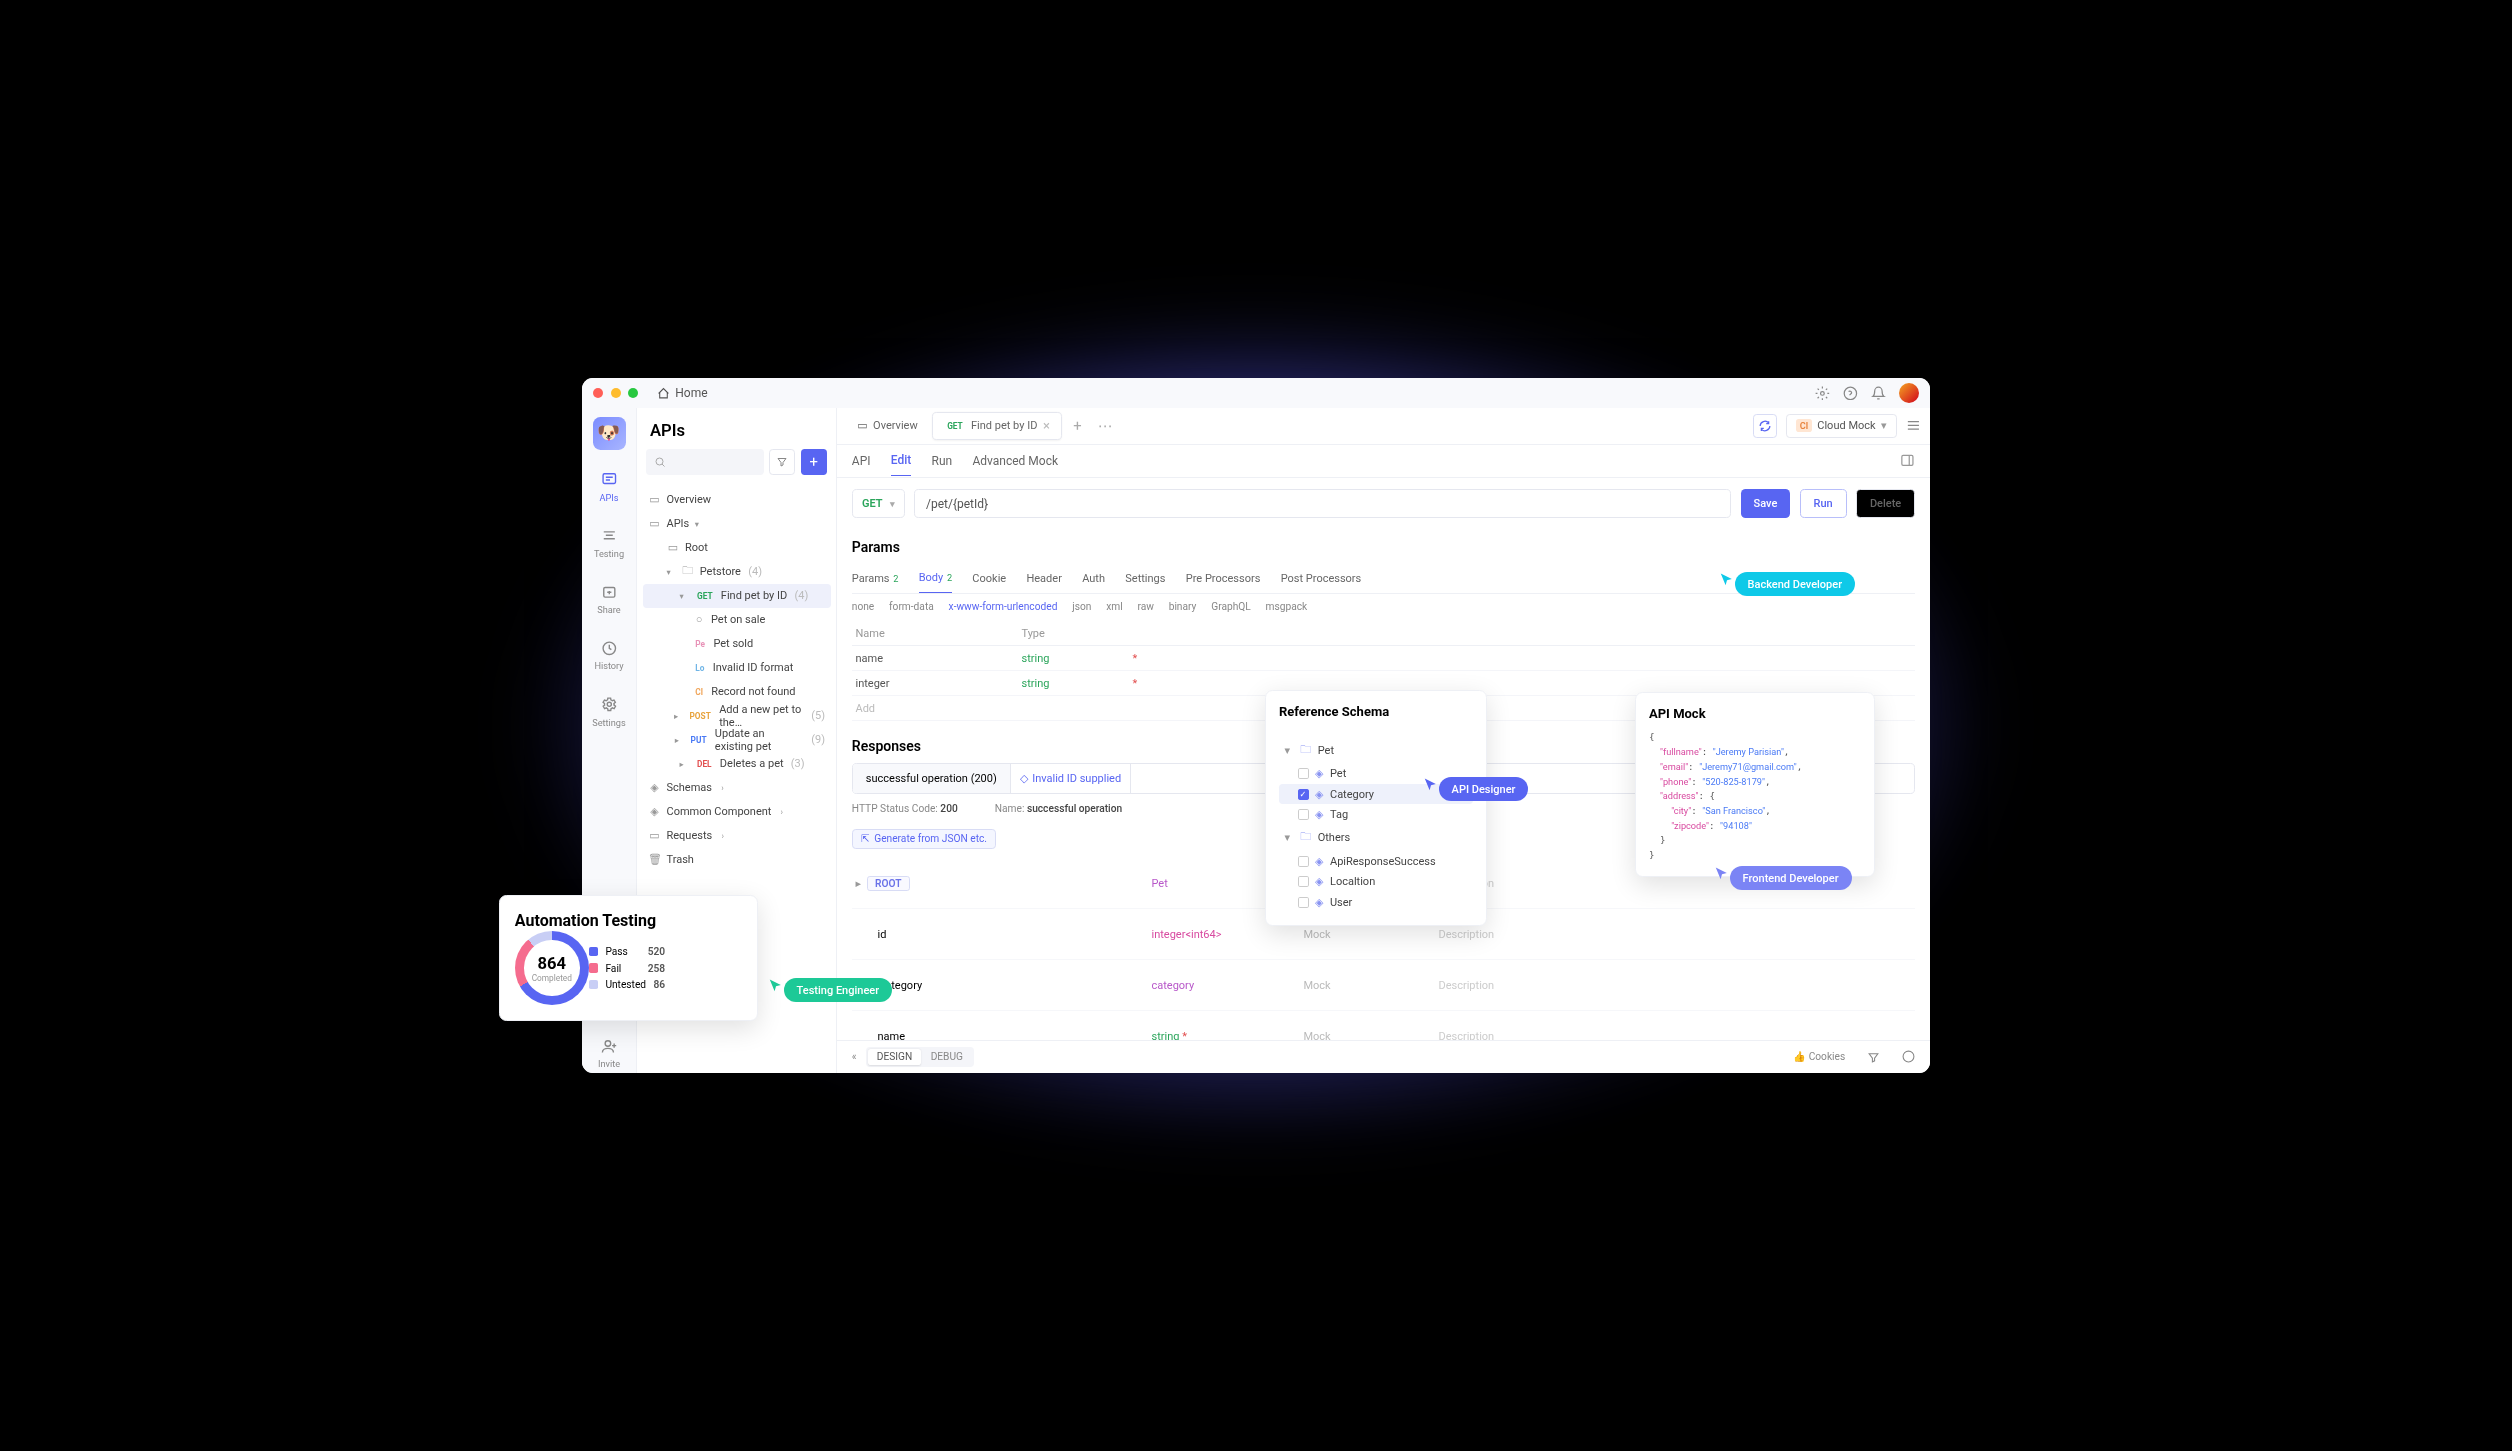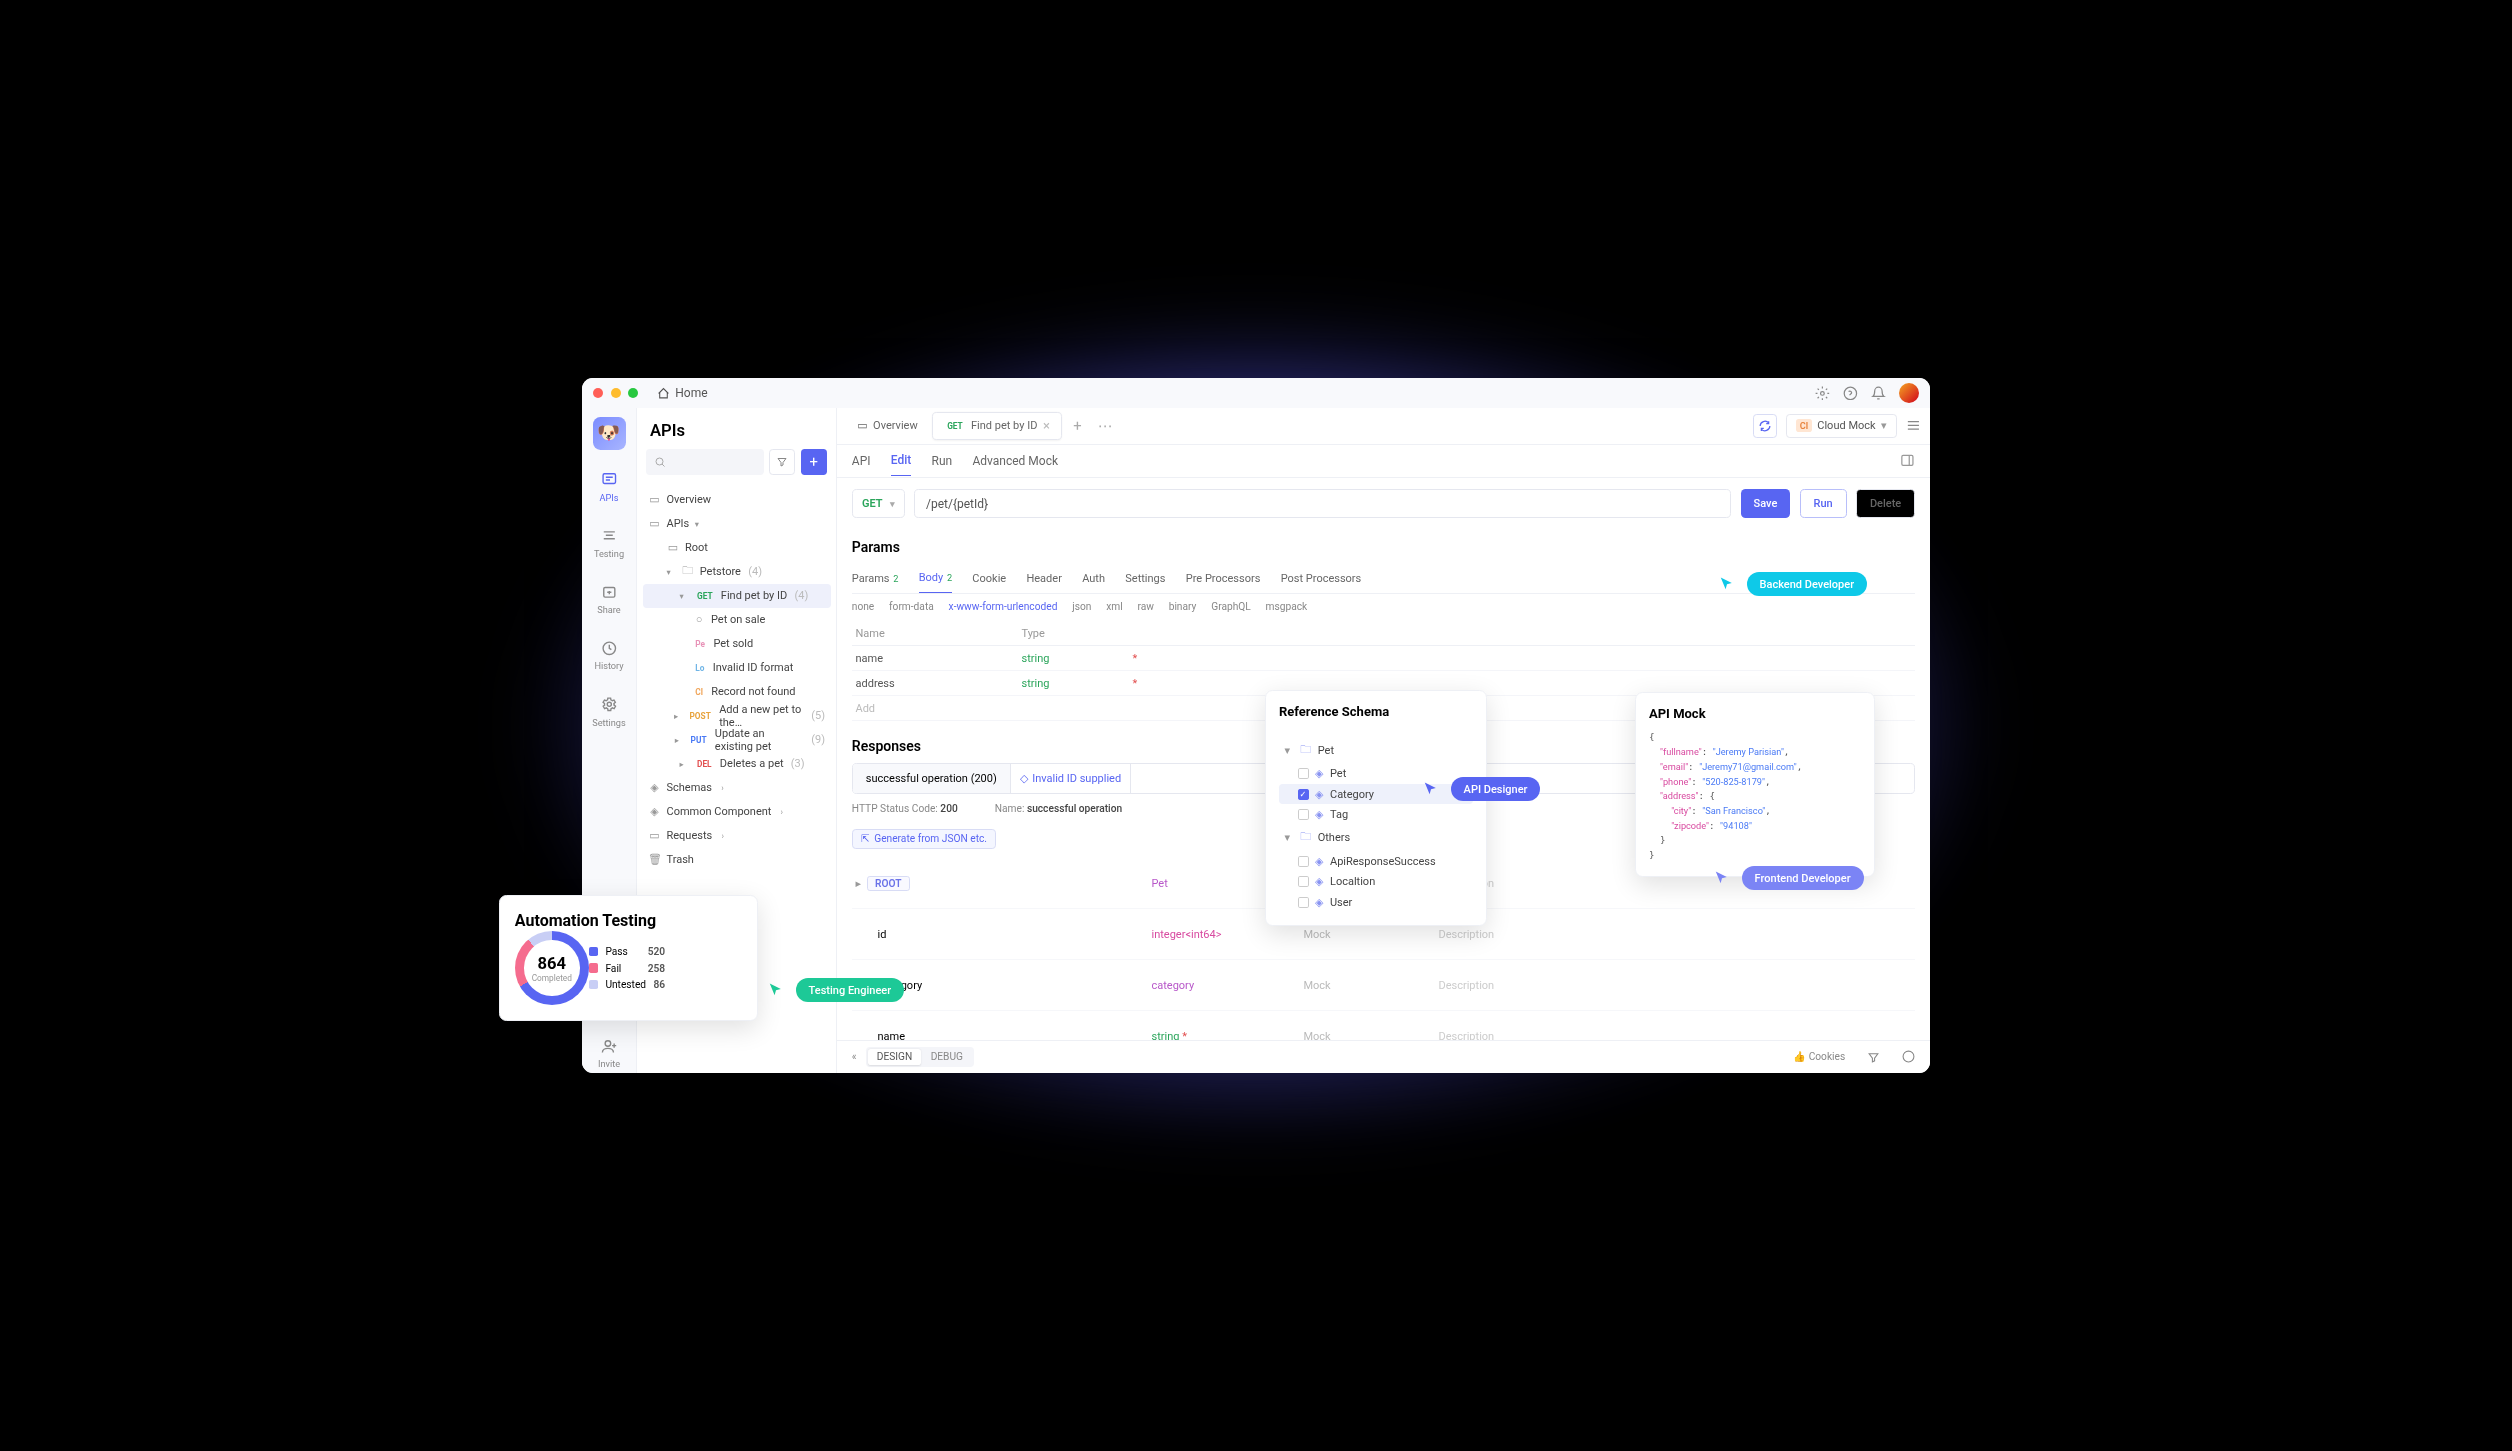--- a/index.html
+++ b/index.html
@@ -112,21 +112,21 @@
 .testing .chart{display:flex;align-items:center;gap:0}
 .donut{width:74px;height:74px;border-radius:50%;background:conic-gradient(#5865f2 0 240deg,#f56c8e 240deg 320deg,#c8cef5 320deg 360deg);display:flex;align-items:center;justify-content:center;position:relative}
 .donut::before{content:'';position:absolute;inset:9.2px;background:#fff;border-radius:50%}
 .donut .inner{position:relative;text-align:center}
 .donut .inner .n{font-size:16.6px;font-weight:700}
 .donut .inner .l{font-size:8.3px;color:#999}
 .legend{display:flex;flex-direction:column;gap:5.5px;font-size:10.2px}
 .legend .row{display:flex;align-items:center;gap:7.4px}
 .legend .sw{width:9.2px;height:9.2px;border-radius:1.8px}
 .legend .v{margin-left:auto;font-weight:600;color:#555}
-.callout{position:absolute;z-index:10;display:flex;align-items:center;gap:12px}
+.callout{position:absolute;z-index:10;display:flex;align-items:flex-start;gap:0}
 .callout .cursor{width:16.6px;height:16.6px}
 .callout .label{padding:5.5px 13px;border-radius:14.8px;color:#fff;font-size:11px;font-weight:500;white-space:nowrap}
 .c1 .label{background:#0ec9e8}.c2 .label{background:#5865f2}.c3 .label{background:#7b84f5}.c4 .label{background:#1dc997}
 svg{display:block}
 </style>
 </head>
 <body>
 
 <div class="stage">
 <div class="glow"></div>
@@ -405,21 +405,21 @@
         </div>
         <div class="paramtable">
           <div class="hdr">Name</div>
           <div class="hdr">Type</div>
           <div class="hdr"></div>
               <div class="hdr"></div>
           <div class="cell">name</div>
           <div class="cell type">string</div>
           <div class="cell req">*</div>
               <div class="cell"></div>
-          <div class="cell">address</div>
+          <div class="cell">integer</div>
           <div class="cell type">string</div>
           <div class="cell req">*</div>
               <div class="cell"></div>
           <div class="cell add">Add</div>
           <div class="cell"></div>
               <div class="cell"></div>
               <div class="cell"></div>
         </div>
         <div class="sect-title" style="margin-top:16.6px">Responses</div>
         <div class="resptabs">

